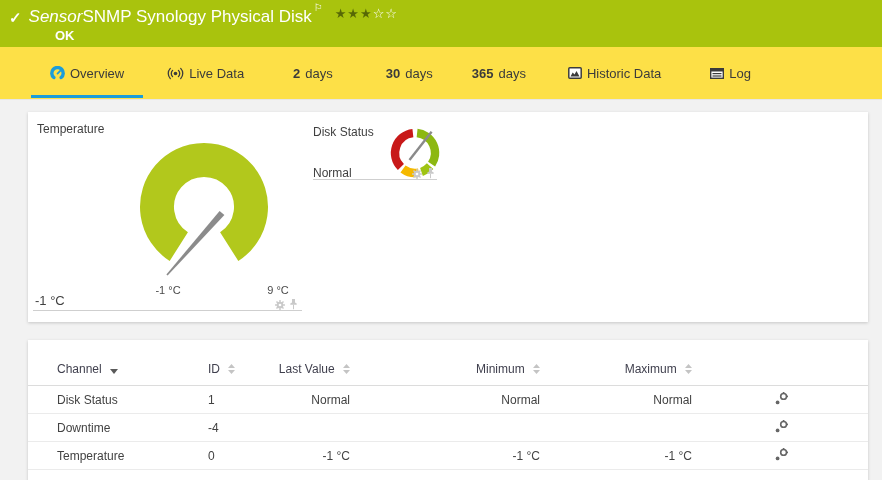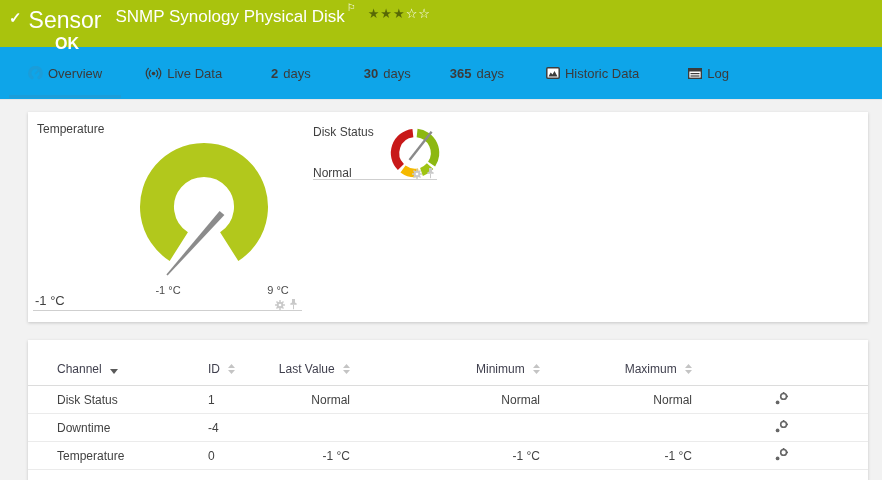--- a/index.html
+++ b/index.html
@@ -10,32 +10,32 @@
     color:#3c3c3c;
     position:relative;
   }
   
   .sensor-header {
     height:47px; background:#a9c30d; color:#fff;
     padding:7px 10px 0 9px; position:relative;
   }
   .title-row { display:flex; align-items:flex-start; }
   .check-icon { font-size:15px; font-weight:bold; margin:2px 7px 0 0; }
-  .kind { font-size:23px; margin-right:14px; }
+  .kind { font-style:italic; font-size:17px; margin-right:0; }
   .sensor-title { font-size:17px; }
   .flag-icon { font-size:10px; position:relative; top:-5px; left:2px; }
   .stars { margin-left:14px; font-size:13px; letter-spacing:1px; position:relative; top:-1px; }
   .stars .filled { color:rgba(20,30,0,0.55); }
   .stars .empty  { color:#ffffff; }
-  .status-ok { font-size:16px; font-weight:bold; margin:1px 0 0 46px; }
+  .status-ok { font-size:13px; font-weight:bold; margin:1px 0 0 46px; }
 
   
   .tabbar {
-    height:53px; background:#0ea5e9; display:flex; align-items:center;
-    padding-left:9px; font-size:13px; border-bottom:1px solid #e6e6e6;
+    height:53px; background:#fde047; display:flex; align-items:center;
+    padding-left:31px; font-size:13px; border-bottom:1px solid #e6e6e6;
   }
   .tab { display:flex; align-items:center; gap:5px; height:100%; position:relative; cursor:pointer; white-space:nowrap; color:#3b3b3b; }
   .tab .num { font-weight:bold; }
   .tab.active { padding:0 19px; }
   .tab.active::after {
     content:""; position:absolute; left:0; right:0; bottom:1px; height:3px; background:#1b9dd9;
   }
   .t-live { margin-left:24px; } .t-2d { margin-left:49px; } .t-30d { margin-left:53px; }
   .t-365d { margin-left:39px; } .t-hist { margin-left:42px; } .t-log { margin-left:49px; }
   .t-set { margin-left:41px; }

